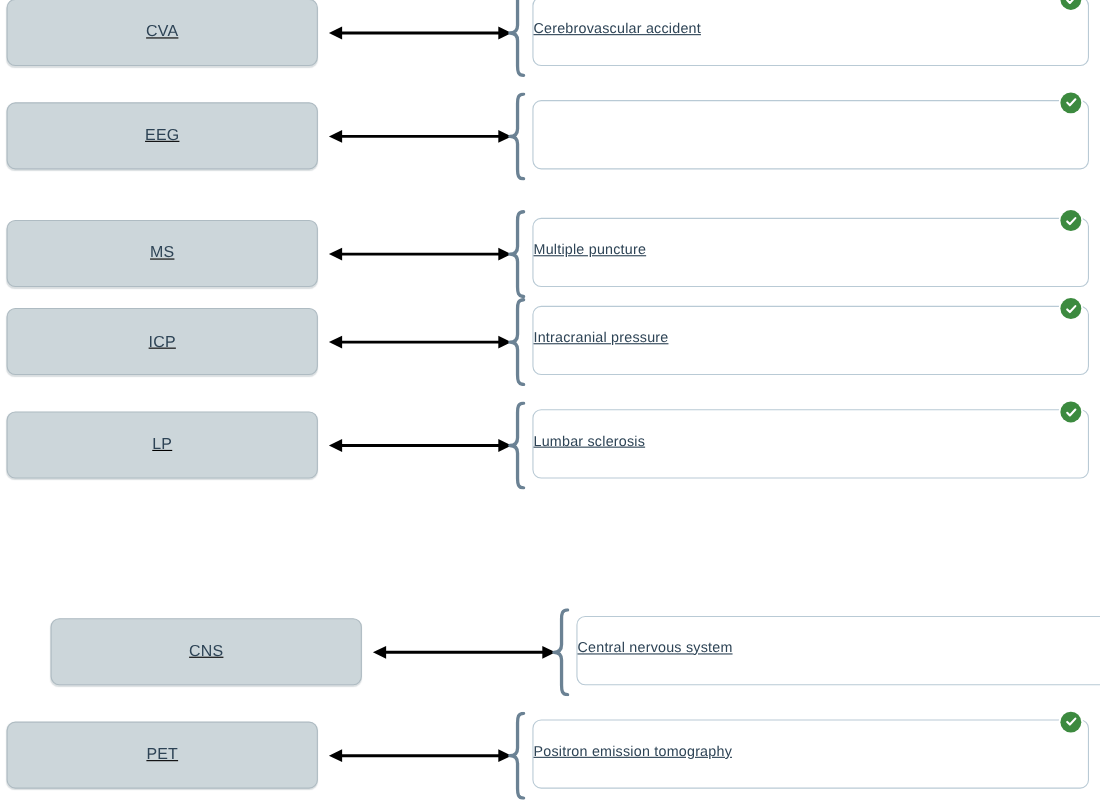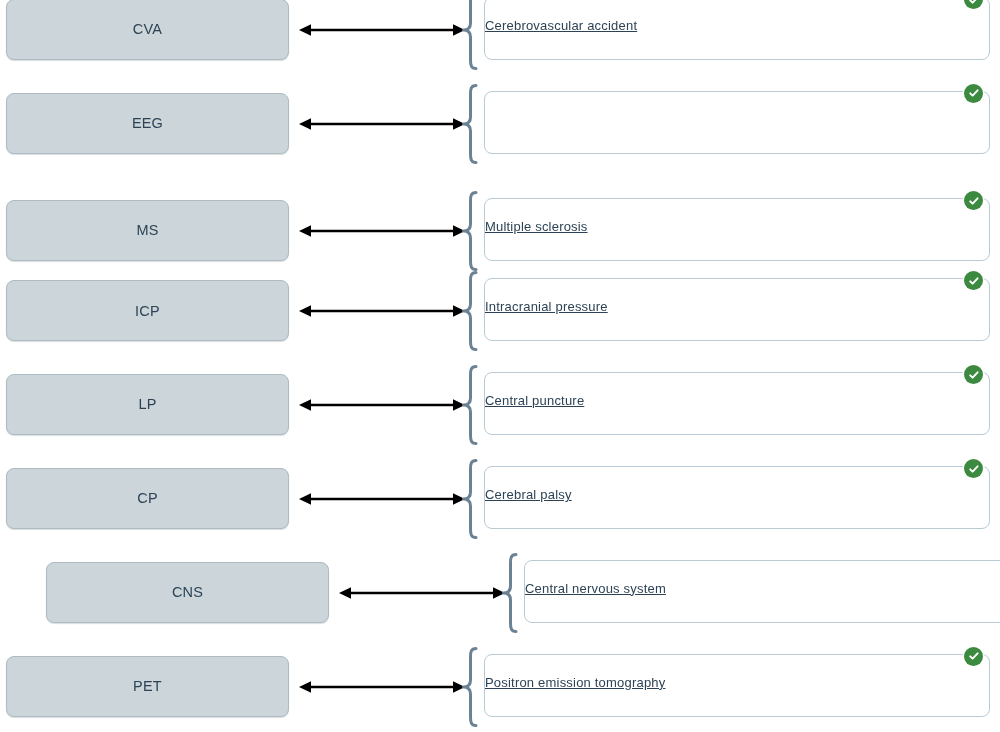--- a/index.html
+++ b/index.html
@@ -38,20 +38,21 @@
     width: 283px;
     height: 61px;
     box-sizing: border-box;
     background: #ccd6da;
     border: 1px solid #aebbc2;
     border-radius: 8px;
     display: flex;
     align-items: center;
     justify-content: center;
     box-shadow: 0 1px 1px rgba(120,135,145,0.28);
+    text-decoration: underline;
   }
   .term-label {
     font-size: 14.5px;
     color: #2d4355;
     letter-spacing: 0.2px;
     line-height: 1;
     text-align: center;
     user-select: none;
   }
 
@@ -180,21 +181,21 @@
           <polygon points="0,8 12,2.2 12,13.8" fill="#000000"></polygon>
           <polygon points="166,8 154,2.2 154,13.8" fill="#000000"></polygon>
         </svg>
       </div>
       <div class="brace">
         <svg width="22" height="80" viewBox="0 0 22 80" xmlns="http://www.w3.org/2000/svg">
           <path d="M17 1.5 C12 1.5 11.5 5 11.5 10 L11.5 33 C11.5 38 9 40 4.5 40 C9 40 11.5 42 11.5 47 L11.5 70 C11.5 75 12 78.5 17 78.5" fill="none" stroke="#6b8294" stroke-width="3" stroke-linecap="round" stroke-linejoin="round"></path>
         </svg>
       </div>
       <div class="definition-card">
-        <div class="definition-label">Multiple sclerosis</div>
+        <div class="definition-label">Multiple puncture</div>
         <div class="check-badge">
           <svg width="12" height="12" viewBox="0 0 12 12" xmlns="http://www.w3.org/2000/svg">
             <path d="M2.2 6.3 L4.6 8.7 L9.6 3.3" fill="none" stroke="#ffffff" stroke-width="1.9" stroke-linecap="round" stroke-linejoin="round"></path>
           </svg>
         </div>
       </div>
     </div>
     <div class="match-row" style="top: 270.4px; padding-left: 12px;">
       <div class="term-card">
         <span class="term-label">ICP</span>
@@ -230,46 +231,21 @@
           <polygon points="0,8 12,2.2 12,13.8" fill="#000000"></polygon>
           <polygon points="166,8 154,2.2 154,13.8" fill="#000000"></polygon>
         </svg>
       </div>
       <div class="brace">
         <svg width="22" height="80" viewBox="0 0 22 80" xmlns="http://www.w3.org/2000/svg">
           <path d="M17 1.5 C12 1.5 11.5 5 11.5 10 L11.5 33 C11.5 38 9 40 4.5 40 C9 40 11.5 42 11.5 47 L11.5 70 C11.5 75 12 78.5 17 78.5" fill="none" stroke="#6b8294" stroke-width="3" stroke-linecap="round" stroke-linejoin="round"></path>
         </svg>
       </div>
       <div class="definition-card">
-        <div class="definition-label">Central puncture</div>
-        <div class="check-badge">
-          <svg width="12" height="12" viewBox="0 0 12 12" xmlns="http://www.w3.org/2000/svg">
-            <path d="M2.2 6.3 L4.6 8.7 L9.6 3.3" fill="none" stroke="#ffffff" stroke-width="1.9" stroke-linecap="round" stroke-linejoin="round"></path>
-          </svg>
-        </div>
-      </div>
-    </div>
-    <div class="match-row" style="top: 458px;">
-      <div class="term-card">
-        <span class="term-label">CP</span>
-      </div>
-      <div class="link-arrow">
-        <svg width="166" height="16" viewBox="0 0 166 16" xmlns="http://www.w3.org/2000/svg">
-          <line x1="9" y1="8" x2="157" y2="8" stroke="#000000" stroke-width="2.6"></line>
-          <polygon points="0,8 12,2.2 12,13.8" fill="#000000"></polygon>
-          <polygon points="166,8 154,2.2 154,13.8" fill="#000000"></polygon>
-        </svg>
-      </div>
-      <div class="brace">
-        <svg width="22" height="80" viewBox="0 0 22 80" xmlns="http://www.w3.org/2000/svg">
-          <path d="M17 1.5 C12 1.5 11.5 5 11.5 10 L11.5 33 C11.5 38 9 40 4.5 40 C9 40 11.5 42 11.5 47 L11.5 70 C11.5 75 12 78.5 17 78.5" fill="none" stroke="#6b8294" stroke-width="3" stroke-linecap="round" stroke-linejoin="round"></path>
-        </svg>
-      </div>
-      <div class="definition-card">
-        <div class="definition-label">Cerebral palsy</div>
+        <div class="definition-label">Lumbar sclerosis</div>
         <div class="check-badge">
           <svg width="12" height="12" viewBox="0 0 12 12" xmlns="http://www.w3.org/2000/svg">
             <path d="M2.2 6.3 L4.6 8.7 L9.6 3.3" fill="none" stroke="#ffffff" stroke-width="1.9" stroke-linecap="round" stroke-linejoin="round"></path>
           </svg>
         </div>
       </div>
     </div>
     <div class="match-row" style="top: 551.8px; margin-left: 40px;">
       <div class="term-card">
         <span class="term-label">CNS</span>

